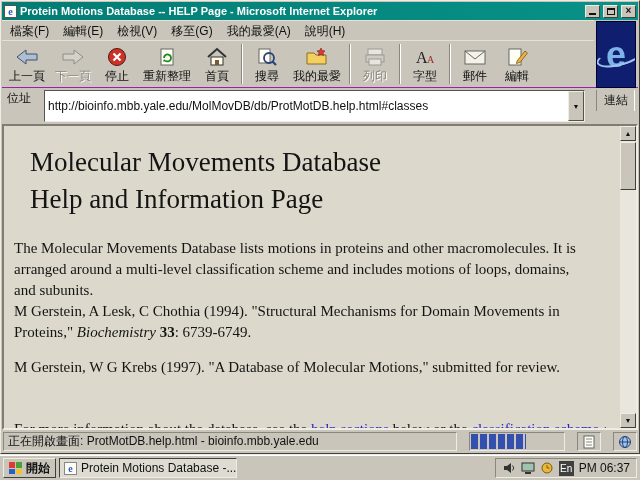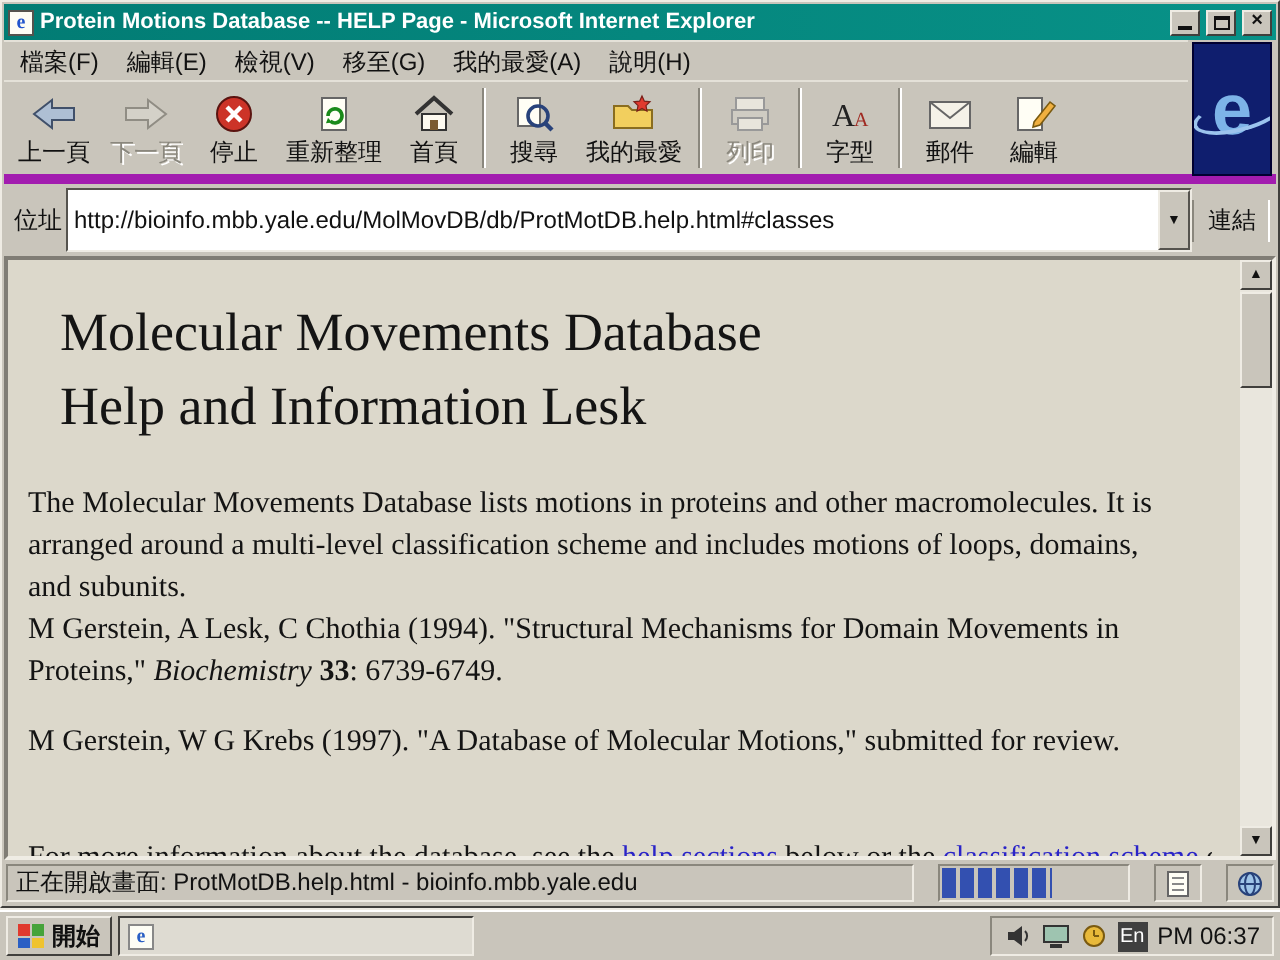--- a/index.html
+++ b/index.html
@@ -27,21 +27,21 @@
   .tlabel{font-size:12px;white-space:nowrap}
   .tbtn.disabled .tlabel{color:#8a877d;text-shadow:1px 1px 0 #fff}
   .tsep{width:2px;height:40px;border-left:1px solid #8a877d;border-right:1px solid #fff;margin:0 3px;flex:0 0 2px}
   
   .ie-logo{position:absolute;top:20px;right:3px;width:40px;height:67px;background:#0f1e6e;border:1px solid #000030;
     display:flex;align-items:center;justify-content:center;overflow:hidden}
   .ie-e{position:relative;color:#7db3e8;font:bold 36px/36px "Liberation Sans",sans-serif}
   .ie-e::after{content:"";position:absolute;left:-10px;top:12px;width:42px;height:13px;border:2px solid #9cc4ee;
     border-top-color:transparent;border-radius:50%;transform:rotate(-14deg)}
   
-  .addressbar{flex:0 0 25px;display:flex;align-items:center;gap:0;padding:2px 3px;border-top:5px solid #a21caf}
+  .addressbar{flex:0 0 25px;display:flex;align-items:flex-start;gap:11px;padding:2px 3px;border-top:1px solid #a21caf}
   .addr-label{font-size:12px;padding:0 2px;white-space:nowrap}
   .addr-field{flex:1;height:32px;display:flex;background:#fff;border:1px solid;border-color:#55534e #efece4 #efece4 #55534e}
   .addr-input{flex:1;border:0;outline:0;font:12px "Liberation Sans",sans-serif;padding:0 3px;background:#fff;color:#111;min-width:0}
   .addr-drop{width:16px;background:#c9c5bb;border:1px solid;border-color:#efece4 #55534e #55534e #efece4;
     display:flex;align-items:center;justify-content:center;font-size:7px;color:#111}
   .links-btn{display:flex;align-items:center;padding:0 7px;font-size:12px;height:21px;border-left:1px solid #8a877d;box-shadow:-1px 0 0 #fff inset}
   
   .content{flex:1;position:relative;background:#dcd8cb;border:2px solid;border-color:#807d75 #efece4 #efece4 #807d75;min-height:0}
   .page{position:absolute;top:0;bottom:0;left:0;right:16px;padding:8px 14px 0 10px;overflow:hidden;
     font-family:"Liberation Serif","DejaVu Serif",serif;color:#141414}
@@ -230,21 +230,21 @@
             <span>▼</span>
           </div>
       </div>
       <div class="links-btn">
           <span>連結</span>
         </div>
     </div>
 
     <div class="content">
       <div class="page">
-        <h1><span>Molecular Movements Database</span><br><span>Help and Information Lesk</span></h1>
+        <h1><span>Molecular Movements Database</span><br><span>Help and Information Page</span></h1>
         <p class="intro">The Molecular Movements Database lists motions in proteins and other macromolecules. It is arranged around a multi-level classification scheme and includes motions of loops, domains, and subunits.</p>
         <p class="cite"><span>M Gerstein, A Lesk, C Chothia (1994). "Structural Mechanisms for Domain Movements in Proteins,"</span>
           <i>Biochemistry</i>
           <b>33</b><span>: 6739-6749.</span></p>
         <p class="cite">M Gerstein, W G Krebs (1997). "A Database of Molecular Motions," submitted for review.</p>
         <div class="clipped"><span>For more information about the database, see the </span><span class="plink">help sections</span><span> below or the </span><span class="plink">classification scheme</span><span> overview.</span></div>
       </div>
       <div class="vscroll">
         <div class="sbtn">
             <span>▲</span>
@@ -286,20 +286,21 @@
       <span class="winflag">
           <i class="wf1"></i>
           <i class="wf2"></i>
           <i class="wf3"></i>
           <i class="wf4"></i>
         </span>
       <span>開始</span>
     </div>
     <div class="taskbtn">
       <span class="mini-e">e</span>
+      <span>Protein Motions Database -...</span>
     </div>
     <div class="tray">
       <svg width="14" height="14" viewBox="0 0 14 14">
           <path d="M2 5 h3 l4 -3 v10 l-4 -3 H2 Z" fill="#333"></path>
           <path d="M10.5 4.5 a3.5 3.5 0 0 1 0 5" stroke="#333" fill="none"></path>
         </svg>
       <svg width="14" height="14" viewBox="0 0 14 14">
           <rect x="1" y="2" width="12" height="8" fill="#9ec4b0" stroke="#333"></rect>
           <rect x="4" y="11" width="6" height="2" fill="#333"></rect>
         </svg>

